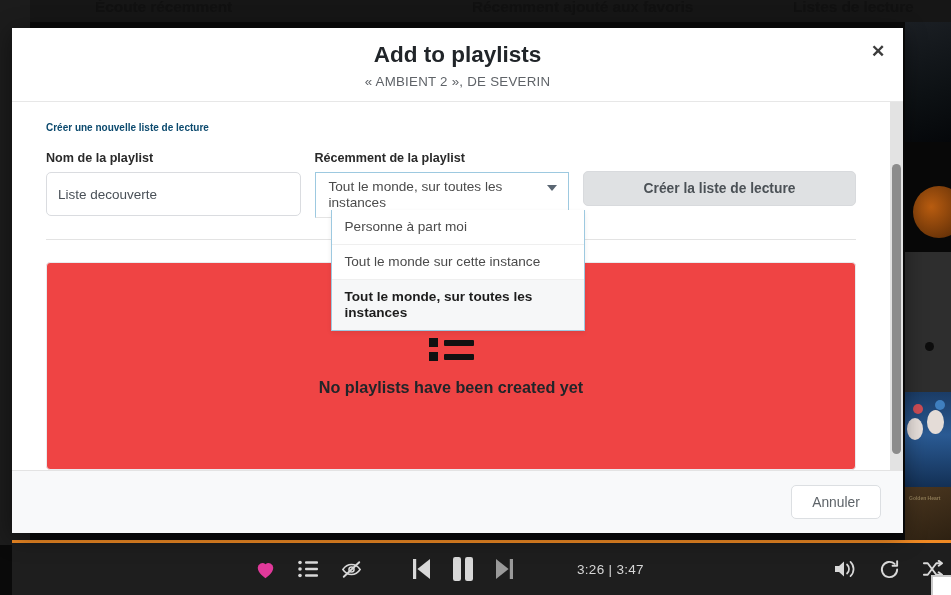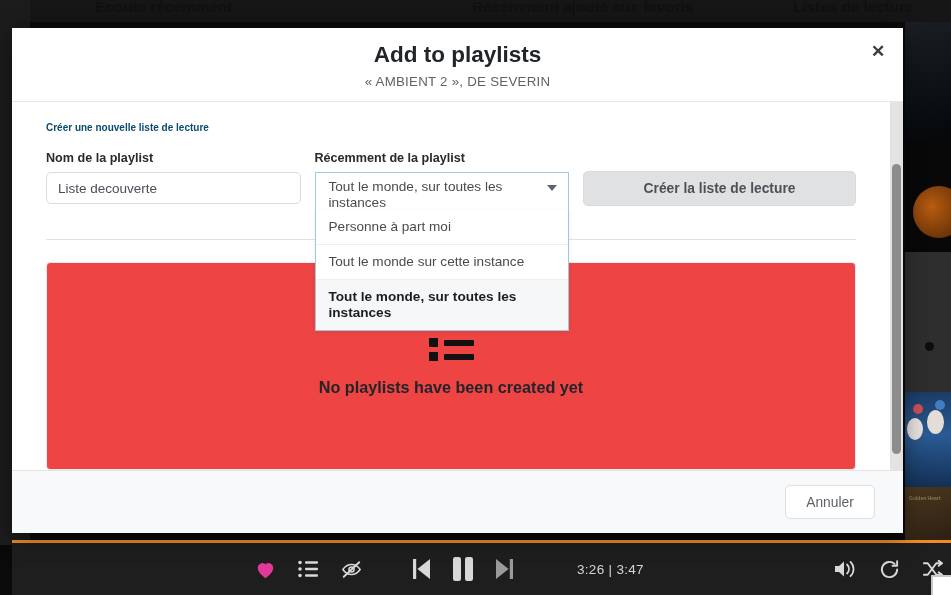--- a/index.html
+++ b/index.html
@@ -213,21 +213,21 @@
   .field-vis   { width: 272px; margin-left: 14px; }
   .field-label {
     font-size: 12.6px;
     font-weight: bold;
     color: #2a2a2a;
     margin-bottom: 7px;
   }
   .text-input {
     box-sizing: border-box;
     width: 100%;
-    height: 32px;
+    height: 44px;
     padding: 5px 11px;
     font-family: "Liberation Sans", sans-serif;
     font-size: 13.5px;
     color: #495057;
     border: 1px solid #dadce0;
     border-radius: 5px;
     background: #fff;
     outline: none;
   }
 
@@ -251,21 +251,21 @@
   .select-caret {
     position: absolute;
     right: 11px; top: 12px;
     width: 0; height: 0;
     border-left: 5px solid transparent;
     border-right: 5px solid transparent;
     border-top: 6px solid #5a6672;
   }
   .select-menu {
     position: absolute;
-    left: 0; top: 38px;
+    left: 16px; top: 38px;
     width: 100%;
     box-sizing: border-box;
     border: 1px solid #9dc9e0;
     border-top: none;
     background: #fff;
     z-index: 30;
     box-shadow: 0 2px 5px rgba(0,0,0,0.07);
   }
   .select-option {
     padding: 9px 13px;
@@ -321,21 +321,21 @@
   }
 
   #modal-footer {
     flex: 0 0 auto;
     height: 63px;
     background: #f8f9fa;
     border-top: 1px solid #e3e3e3;
     display: flex;
     align-items: center;
     justify-content: flex-end;
-    padding-right: 28px;
+    padding-right: 22px;
     box-sizing: border-box;
   }
   #cancel-btn {
     width: 90px;
     height: 34px;
     border: 1px solid #dcdfe2;
     border-radius: 5px;
     background: #ffffff;
     color: #5d6368;
     font-family: "Liberation Sans", sans-serif;

